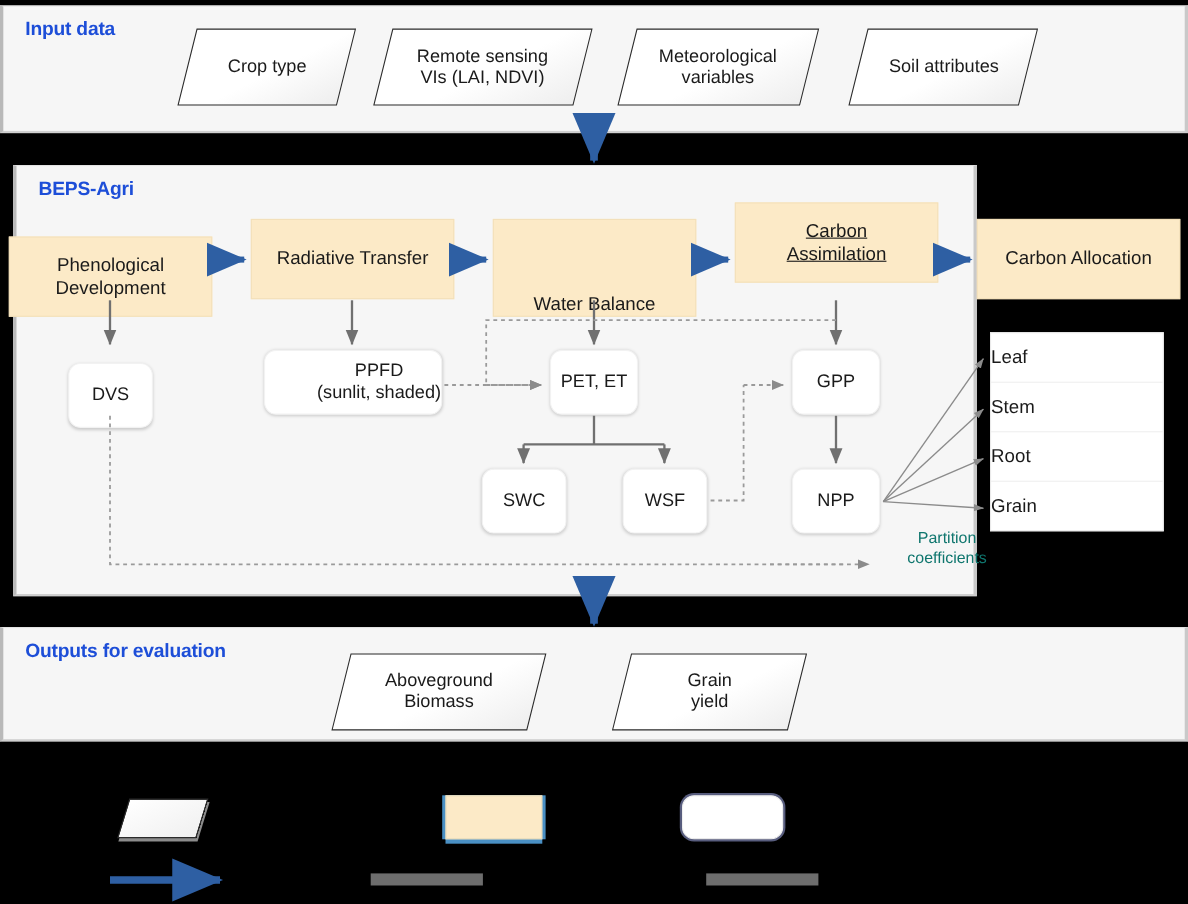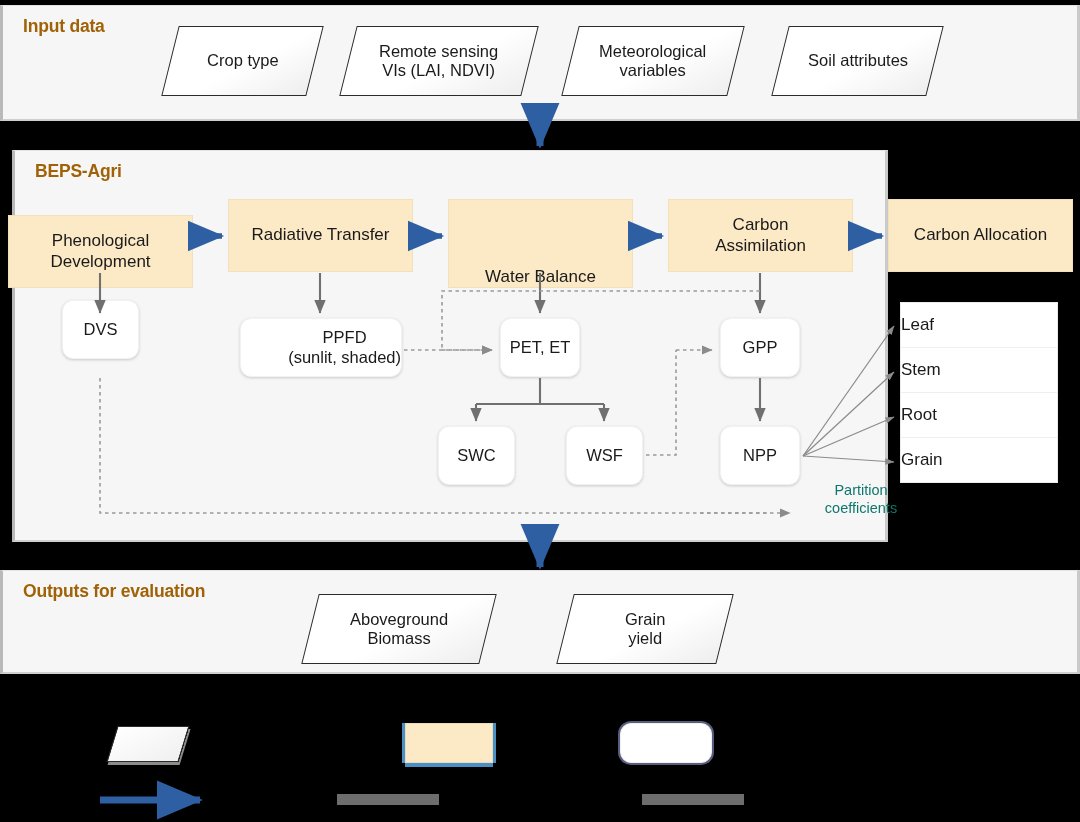--- a/index.html
+++ b/index.html
@@ -21,21 +21,21 @@
     border-right:3px solid #c9c9c9;
     border-top:1px solid #e3e3e3;
     border-bottom:2px solid #cfcfcf;
   }
   #panel-input    { left:0;  top:5px;   width:1080px; height:116px; }
   #panel-model    { left:12px;  top:150px; width:876px; height:392px; }
   #panel-outputs  { left:0;  top:570px; width:1080px; height:104px; }
 
   .panel-title {
     position:absolute; left:20px; top:10px;
-    font-size:17.5px; font-weight:bold; color:#a16207;
+    font-size:17.5px; font-weight:bold; color:#1d4ed8;
     letter-spacing:-0.2px;
   }
 
   
   .para {
     position:absolute;
     display:flex; align-items:center; justify-content:center;
     text-align:center;
     font-size:16.5px; color:#1a1a1a; line-height:1.16;
     background:linear-gradient(150deg,#ffffff 0%,#ffffff 55%,#eeeeee 100%);
@@ -136,28 +136,28 @@
 
   <div class="proc" style="left:8px;top:199px;width:185px;height:73px;margin-top:16px;">
     <span>Phenological<br>Development</span>
   </div>
   <div class="proc" style="left:228px;top:199px;width:185px;height:73px;">
     <span>Radiative Transfer</span>
   </div>
   <div class="proc" style="left:448px;top:199px;width:185px;height:89px;align-items:flex-end;">
     <span>Water Balance</span>
   </div>
-  <div class="proc" style="left:668px;top:199px;width:185px;height:73px;">
+  <div class="proc" style="left:668px;top:184px;width:185px;height:73px;text-decoration:underline;">
     <span>Carbon<br>Assimilation</span>
   </div>
   <div class="proc" style="left:888px;top:199px;width:185px;height:73px;">
     <span>Carbon Allocation</span>
   </div>
 
-  <div class="state" style="left:62px;top:300px;width:77px;height:59px;">
+  <div class="state" style="left:62px;top:330px;width:77px;height:59px;">
     <span>DVS</span>
   </div>
   <div class="state" style="left:240px;top:318px;width:162px;height:59px;justify-content:flex-end;">
     <span>PPFD<br>(sunlit, shaded)</span>
   </div>
   <div class="state" style="left:500px;top:318px;width:80px;height:59px;">
     <span>PET, ET</span>
   </div>
   <div class="state" style="left:720px;top:318px;width:80px;height:59px;">
     <span>GPP</span>

